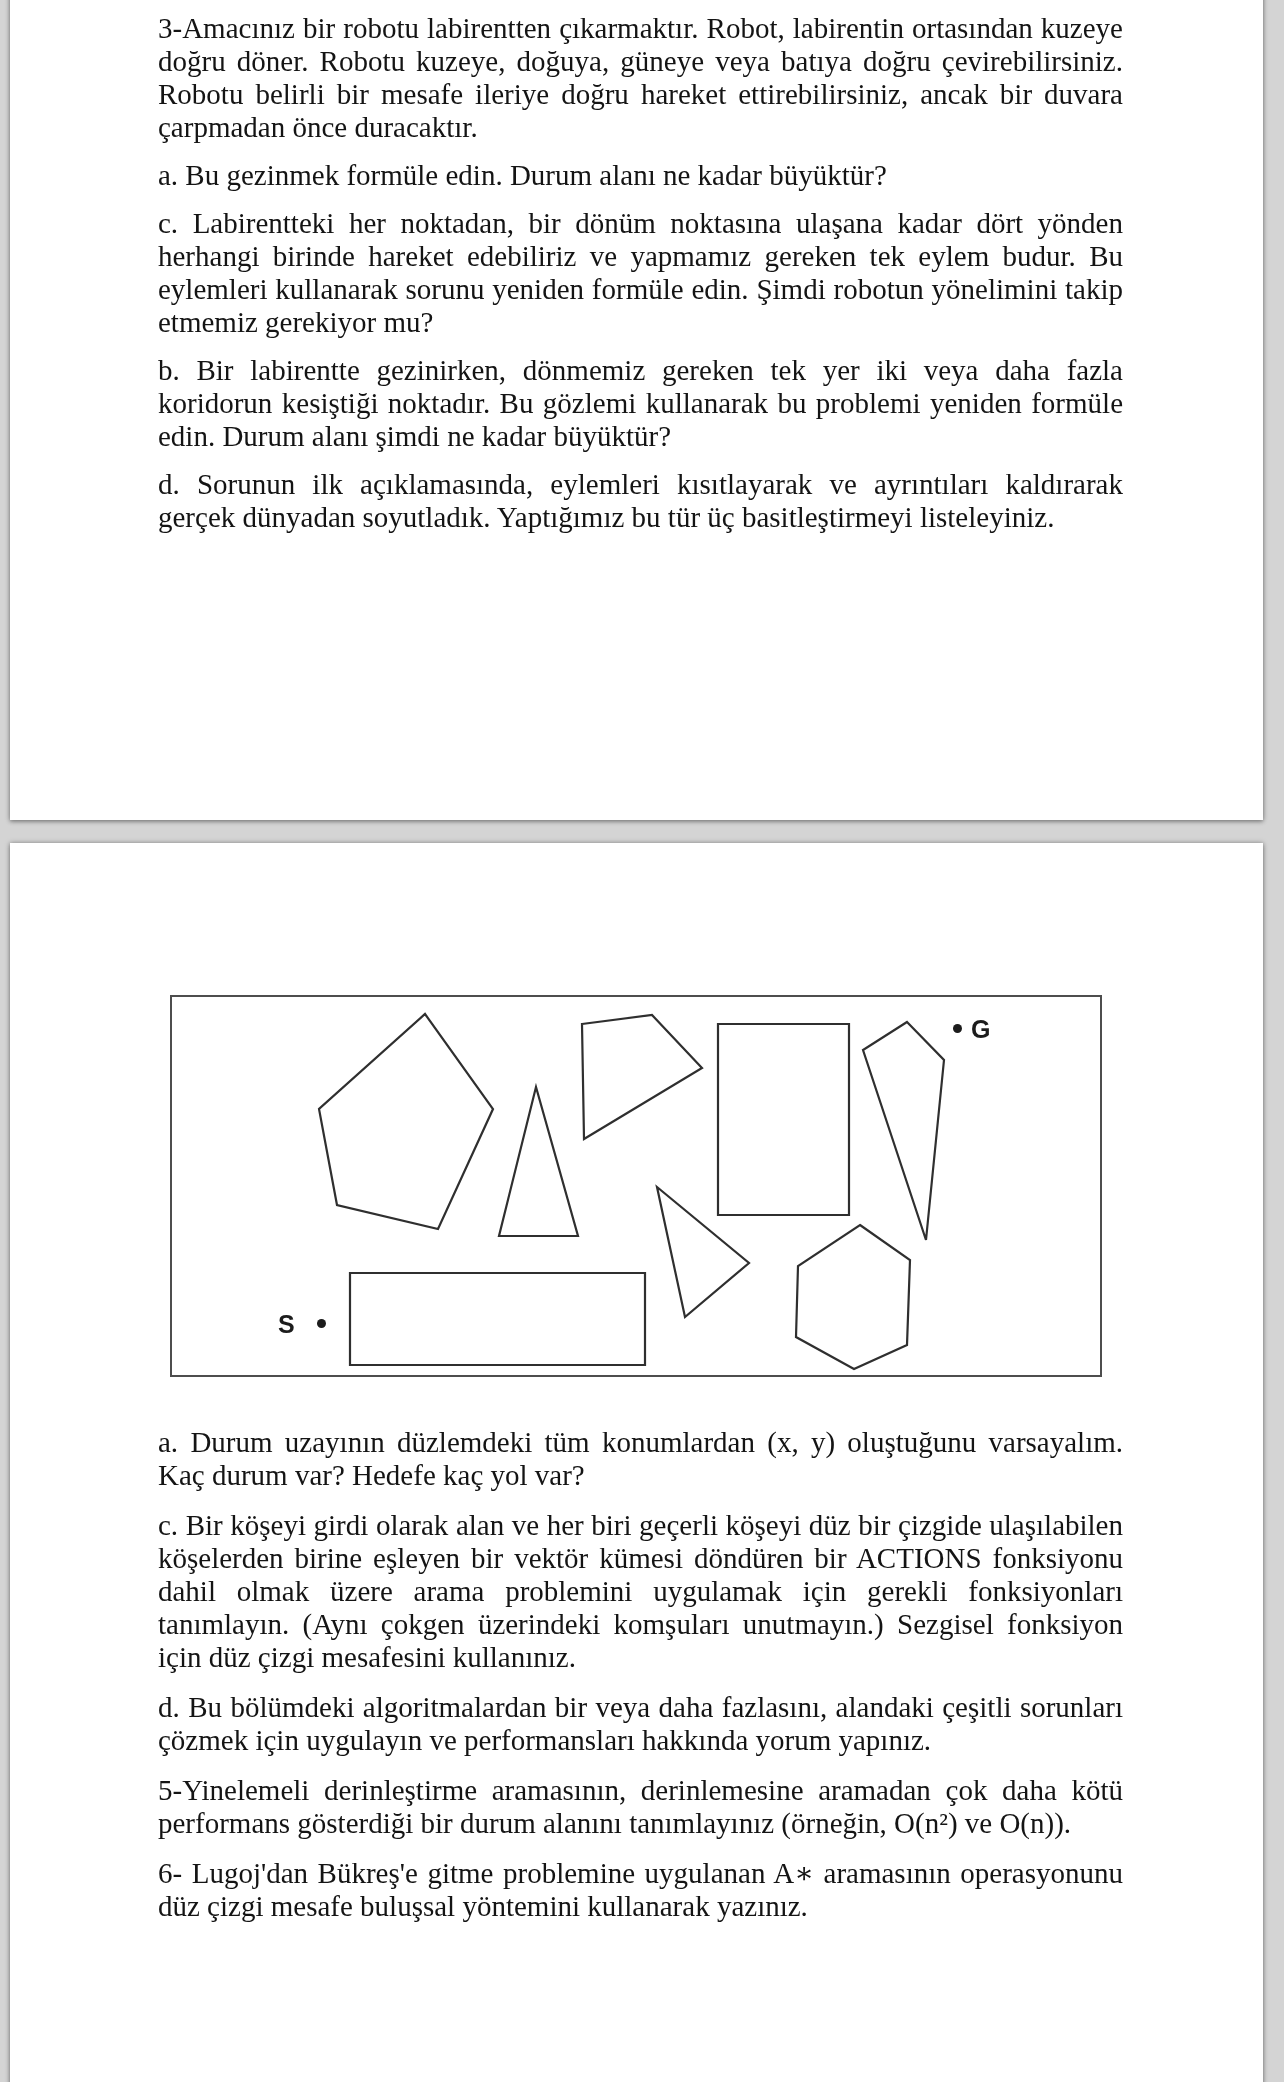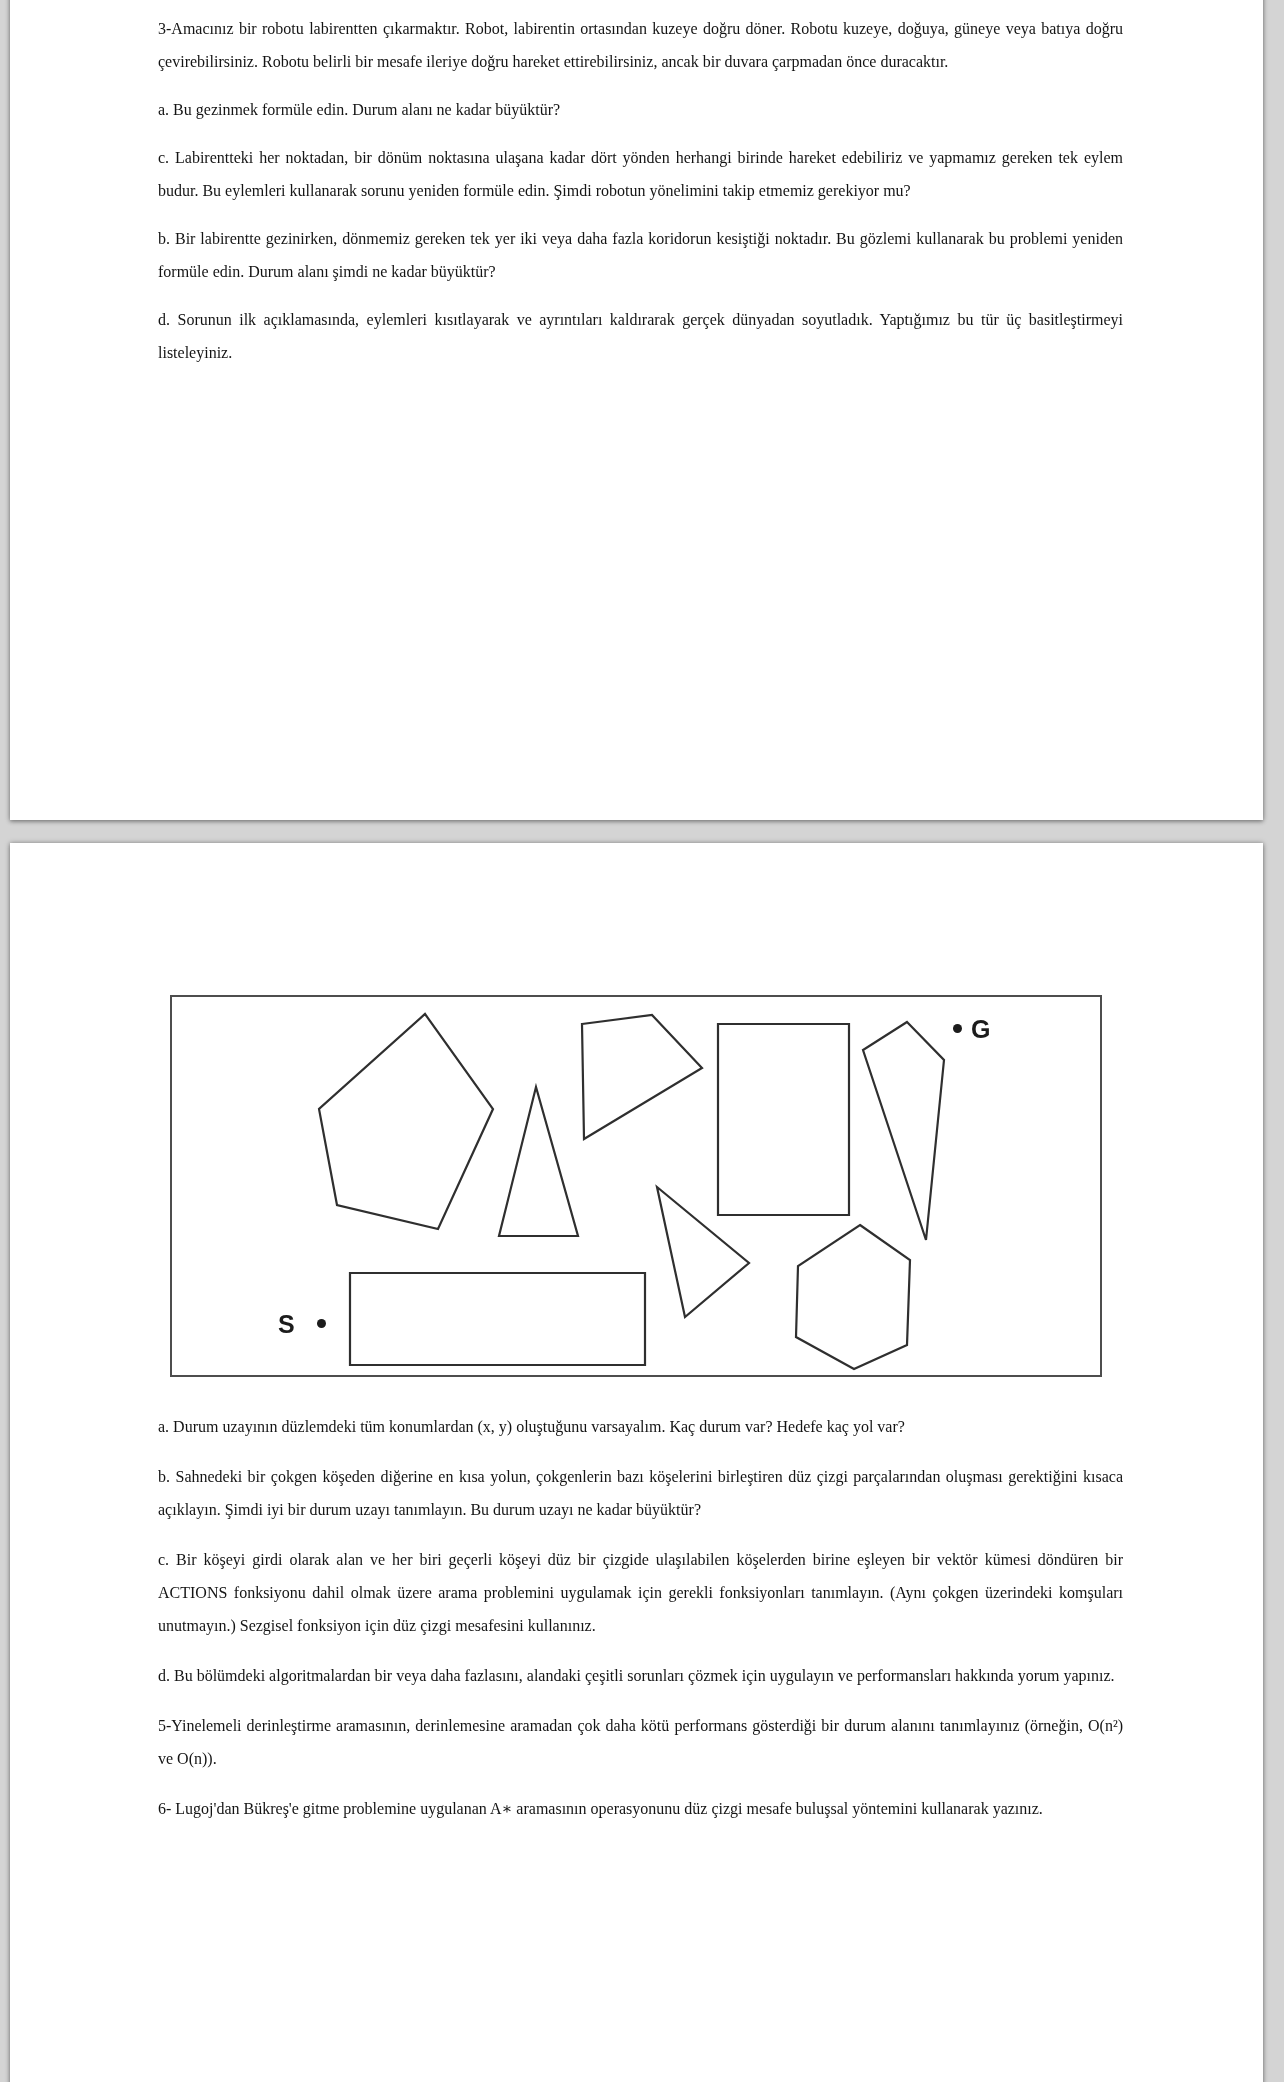--- a/index.html
+++ b/index.html
@@ -23,25 +23,25 @@
     box-shadow: 0 0 5px rgba(0,0,0,0.35), 0 2px 4px rgba(0,0,0,0.25);
   }
   .page-1 { top: -6px; height: 826px; }
   .page-2 { top: 843px; height: 1245px; }
 
   .doc-text {
     position: absolute;
     left: 148px;
     right: 140px;
     color: #141414;
-    font-size: 16px;
+    font-size: 29px;
     line-height: 33px;
   }
   .p1-text { top: 18px; }
-  .p2-text { top: 567px; }
+  .p2-text { top: 583px; }
   .doc-text p {
     margin: 0 0 15px 0;
     text-align: justify;
   }
   .p2-text p { margin-bottom: 17px; }
   .doc-text p:last-child { margin-bottom: 0; }
 
   
   .figure-box {
     position: absolute;
@@ -112,21 +112,20 @@
           <polygon points="178,276 473,276 473,368 178,368"></polygon>
         </svg>
       <span class="pt-label start-label">S</span>
       <span class="pt-dot start-dot"></span>
       <span class="pt-dot goal-dot"></span>
       <span class="pt-label goal-label">G</span>
     </div>
 
     <div class="doc-text p2-text">
       <p>a. Durum uzayının düzlemdeki tüm konumlardan (x, y) oluştuğunu varsayalım. Kaç durum var? Hedefe kaç yol var?</p>
-      <p>b. Sahnedeki bir çokgen köşeden diğerine en kısa yolun, çokgenlerin bazı köşelerini birleştiren düz çizgi parçalarından oluşması gerektiğini kısaca açıklayın. Şimdi iyi bir durum uzayı tanımlayın. Bu durum uzayı ne kadar büyüktür?</p>
       <p>c. Bir köşeyi girdi olarak alan ve her biri geçerli köşeyi düz bir çizgide ulaşılabilen köşelerden birine eşleyen bir vektör kümesi döndüren bir ACTIONS fonksiyonu dahil olmak üzere arama problemini uygulamak için gerekli fonksiyonları tanımlayın. (Aynı çokgen üzerindeki komşuları unutmayın.) Sezgisel fonksiyon için düz çizgi mesafesini kullanınız.</p>
       <p>d. Bu bölümdeki algoritmalardan bir veya daha fazlasını, alandaki çeşitli sorunları çözmek için uygulayın ve performansları hakkında yorum yapınız.</p>
       <p>5-Yinelemeli derinleştirme aramasının, derinlemesine aramadan çok daha kötü performans gösterdiği bir durum alanını tanımlayınız (örneğin, O(n²) ve O(n)).</p>
       <p>6- Lugoj'dan Bükreş'e gitme problemine uygulanan A∗ aramasının operasyonunu düz çizgi mesafe buluşsal yöntemini kullanarak yazınız.</p>
     </div>
 
   </div>
 
 </div>
 

